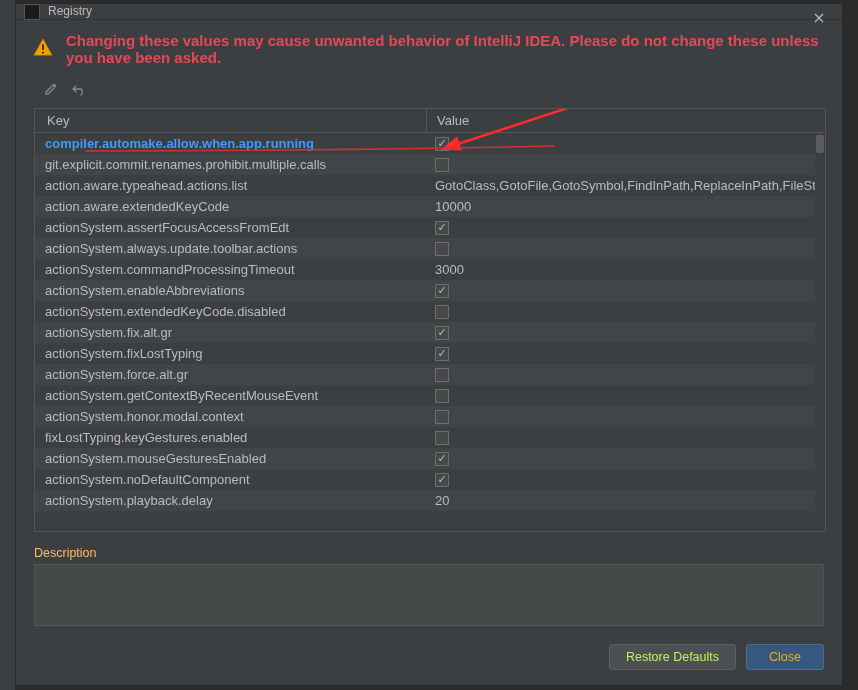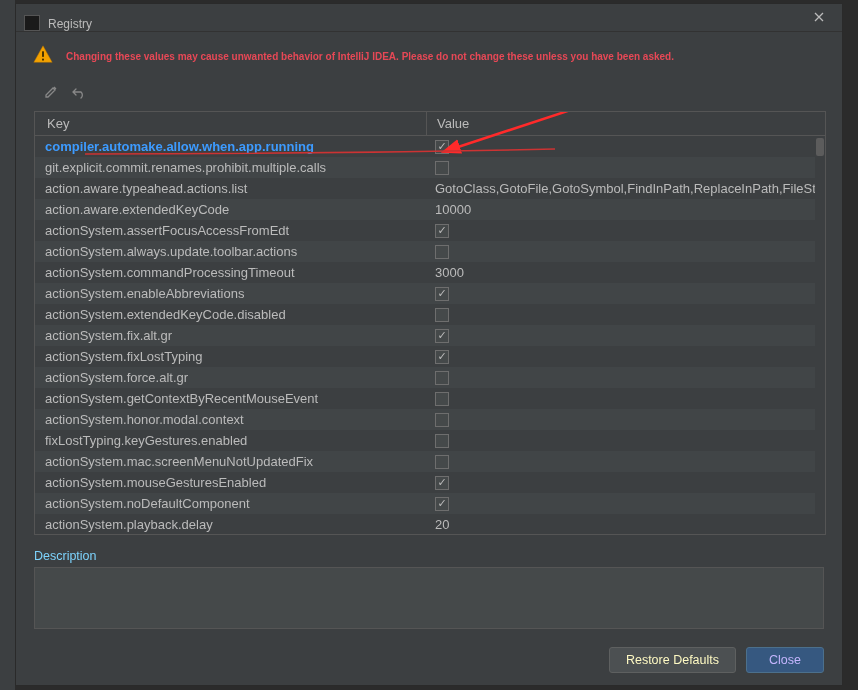--- a/index.html
+++ b/index.html
@@ -23,25 +23,25 @@
     left: 15px;
     top: 3px;
     width: 828px;
     height: 683px;
     background: #3c3f41;
     border: 1px solid #2a2a2a;
     display: flex;
     flex-direction: column;
   }
   .titlebar {
-    height: 28px;
+    height: 16px;
     background: #3c3f41;
     border-bottom: 1px solid #323232;
     display: flex;
-    align-items: flex-end;
+    align-items: flex-start;
     padding: 0 8px;
     position: relative;
   }
   .app-icon {
     width: 16px; height: 16px;
     background: #1a1a1a;
     border: 1px solid #555;
     margin-right: 8px;
   }
   .title-text { flex: 1; color: #bbbbbb; font-size: 12px; }
@@ -55,21 +55,21 @@
   .warning-bar {
     display: flex;
     align-items: center;
     padding: 12px 16px 10px 16px;
     gap: 12px;
   }
   .warn-icon svg { width: 22px; height: 22px; }
   .warn-text {
     color: #e74856;
     font-weight: bold;
-    font-size: 10px;
+    font-size: 15px;
   }
   .toolbar {
     display: flex;
     align-items: center;
     gap: 10px;
     padding: 4px 20px 6px 26px;
     color: #888;
   }
   .tool-btn {
     width: 18px; height: 18px;
@@ -140,50 +140,50 @@
   }
   .scroll-thumb {
     position: absolute;
     top: 2px; right:1px; left:1px;
     height: 18px;
     background: #5c5c5c;
     border-radius: 2px;
   }
   .desc-label {
     padding: 6px 18px 4px 18px;
-    color: #7dd3fc;
+    color: #fdba74;
     font-size: 12.5px;
   }
   .desc-box {
     margin: 0 18px 0 18px;
     height: 62px;
     border: 1px solid #555;
     background: #45494a;
   }
   .button-bar {
     display: flex;
     justify-content: flex-end;
     gap: 10px;
     padding: 18px 18px 12px 18px;
   }
   .btn {
     height: 26px;
     padding: 0 16px;
     border-radius: 3px;
     border: 1px solid #5e6060;
     background: #4c5052;
-    color: #fef9c3;
+    color: #bef264;
     font-size: 12.5px;
     display:flex; align-items:center;
     cursor: pointer;
   }
   .btn.primary {
     background: #365880;
     border-color: #4c708c;
-    color: #c4b5fd;
+    color: #eab308;
     padding: 0 22px;
   }
   .arrow {
     position: absolute;
     pointer-events: none;
   }
 </style>
 </head>
 <body>
 
@@ -309,26 +309,20 @@
             <span class="chk"></span>
           </div>
         </div>
         <div class="row">
           <div class="cell-key">fixLostTyping.keyGestures.enabled</div>
           <div class="cell-val">
             <span class="chk"></span>
           </div>
         </div>
         <div class="row">
-          <div class="cell-key">actionSystem.mac.screenMenuNotUpdatedFix</div>
-          <div class="cell-val">
-            <span class="chk"></span>
-          </div>
-        </div>
-        <div class="row">
           <div class="cell-key">actionSystem.mouseGesturesEnabled</div>
           <div class="cell-val">
             <span class="chk checked"></span>
           </div>
         </div>
         <div class="row">
           <div class="cell-key">actionSystem.noDefaultComponent</div>
           <div class="cell-val">
             <span class="chk checked"></span>
           </div>

